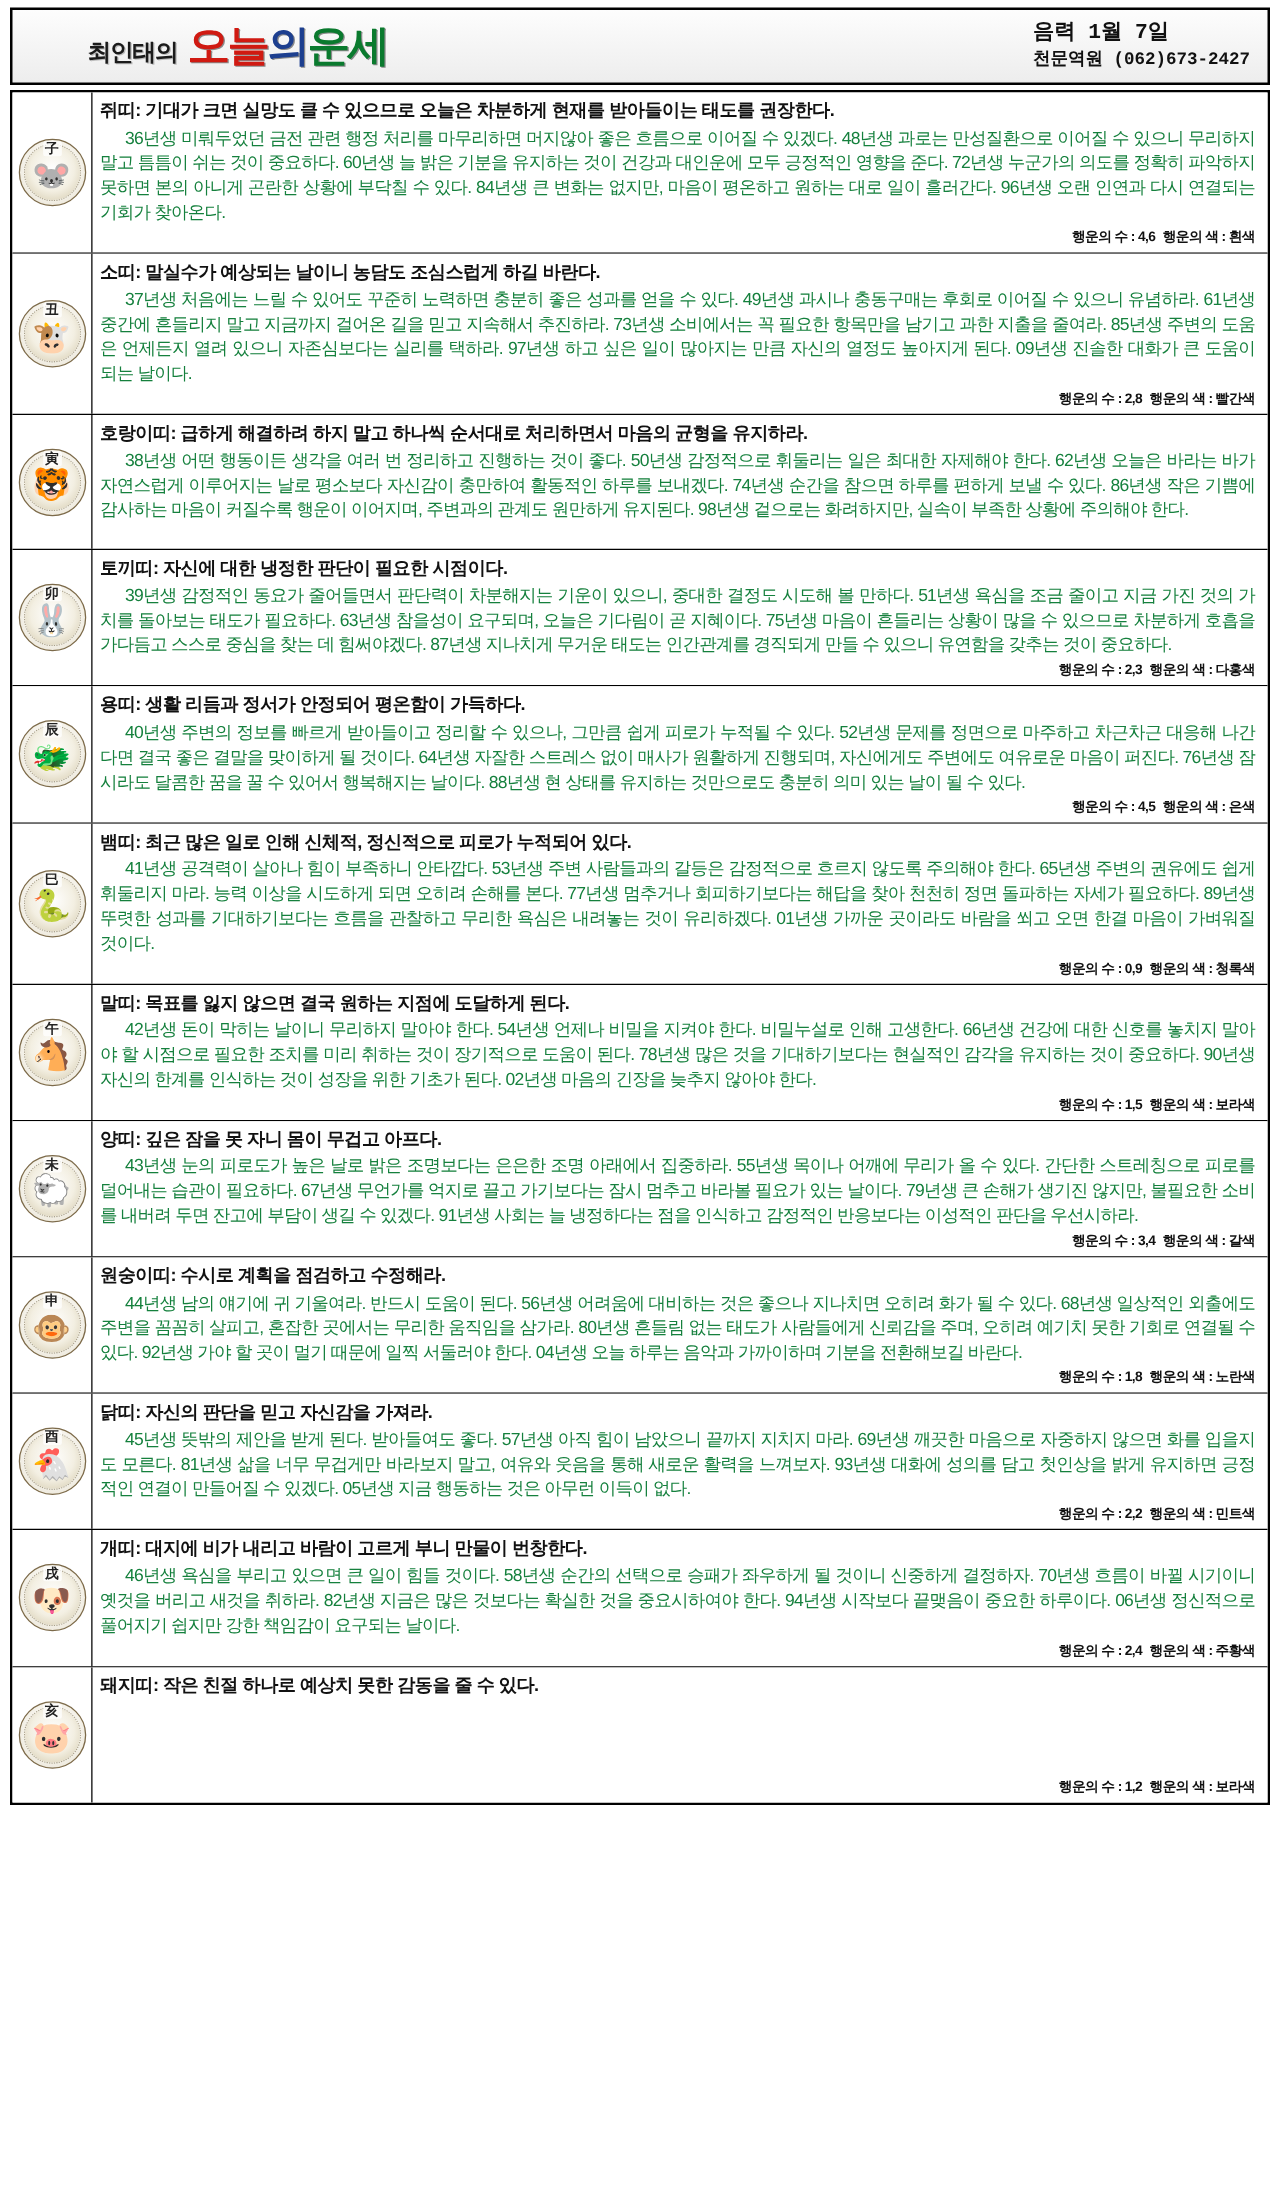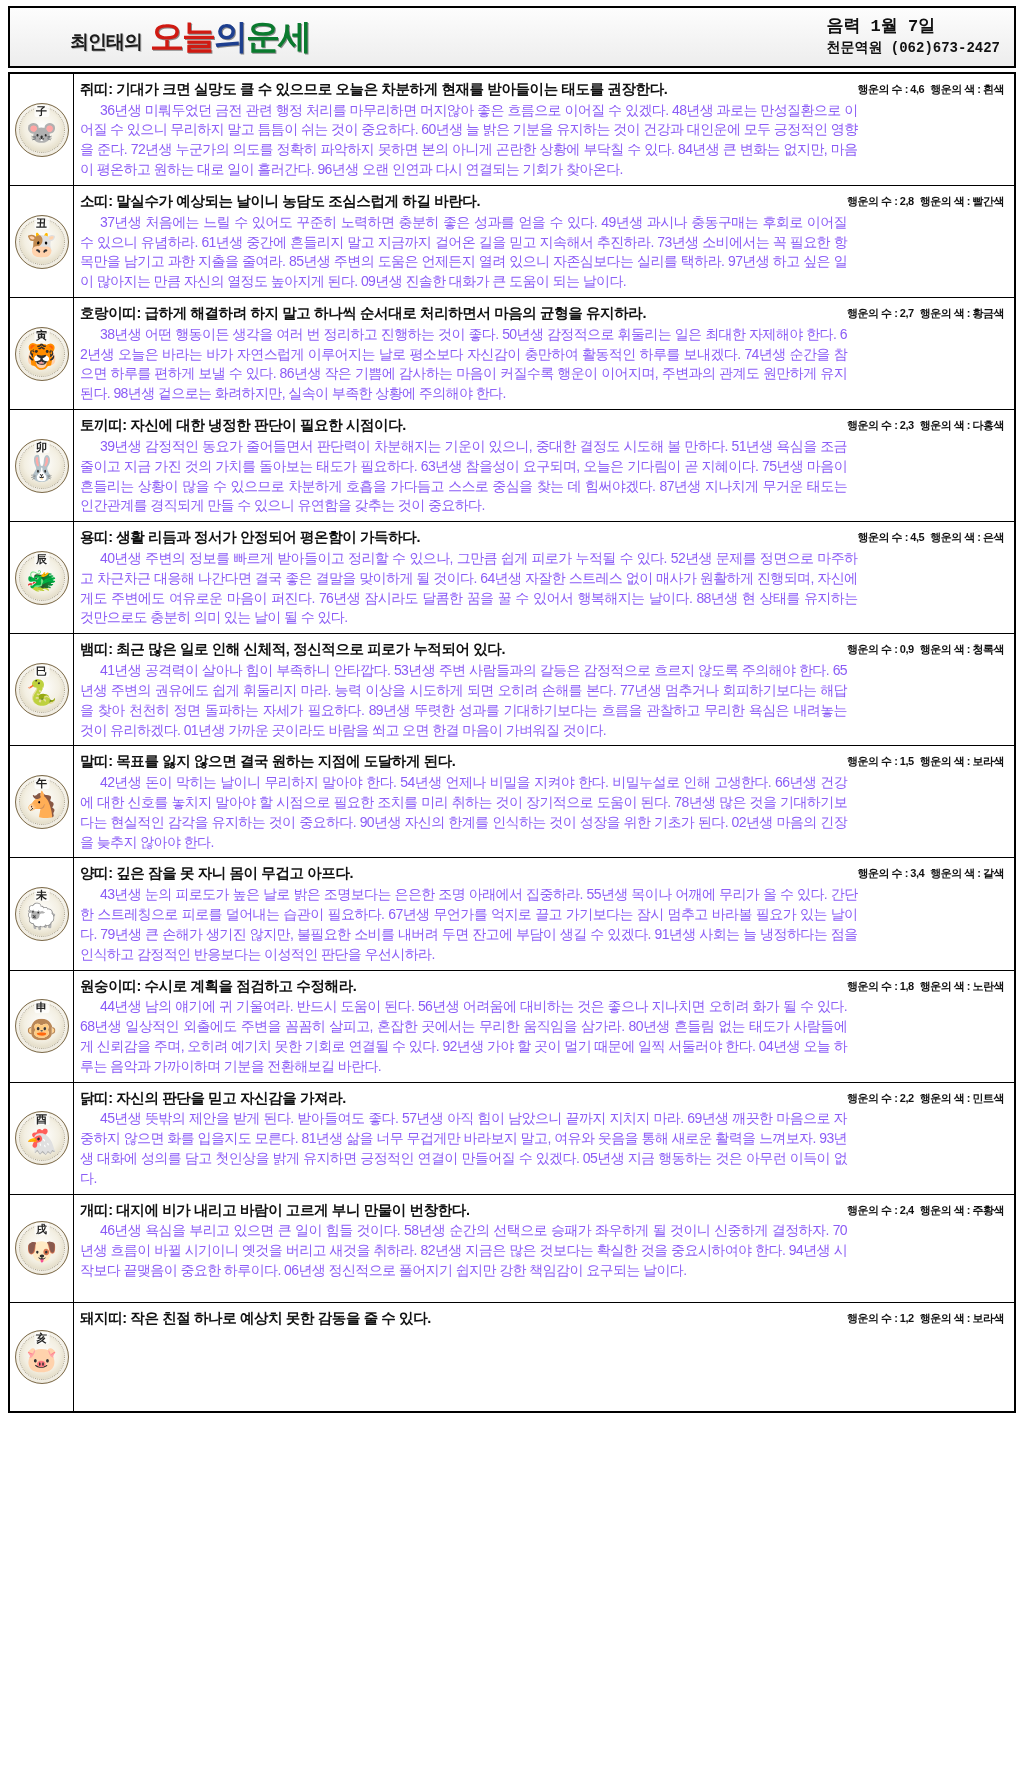--- a/index.html
+++ b/index.html
@@ -126,34 +126,34 @@
     line-height: 1;
     z-index: 2;
     margin-top: 6px;
     filter: saturate(1.1);
   }
 
   .content {
     flex: 1 1 auto;
     padding: 6px 10px 5px 6px;
     display: flex;
-    flex-direction: row;
+    flex-direction: column;
     justify-content: space-between;
   }
   .headline {
     font-size: 14.5px;
     font-weight: bold;
     color: #111;
     line-height: 1.35;
     margin-bottom: 1px;
     letter-spacing: -0.4px;
   }
   .body {
     font-size: 14px;
-    color: #8b5cf6;
+    color: #15803d;
     line-height: 1.42;
     text-align: justify;
     text-indent: 20px;
     letter-spacing: -0.6px;
     word-break: break-all;
   }
   .luck {
     margin-top: 2px;
     text-align: right;
     font-size: 11px;
@@ -221,21 +221,20 @@
             <span class="ring"></span>
             <span class="hanja">寅</span>
             <span class="animal">🐯</span>
           </div>
         </div>
         <div class="content">
           <div>
             <div class="headline">호랑이띠: 급하게 해결하려 하지 말고 하나씩 순서대로 처리하면서 마음의 균형을 유지하라.</div>
             <div class="body">38년생 어떤 행동이든 생각을 여러 번 정리하고 진행하는 것이 좋다. 50년생 감정적으로 휘둘리는 일은 최대한 자제해야 한다. 62년생 오늘은 바라는 바가 자연스럽게 이루어지는 날로 평소보다 자신감이 충만하여 활동적인 하루를 보내겠다. 74년생 순간을 참으면 하루를 편하게 보낼 수 있다. 86년생 작은 기쁨에 감사하는 마음이 커질수록 행운이 이어지며, 주변과의 관계도 원만하게 유지된다. 98년생 겉으로는 화려하지만, 실속이 부족한 상황에 주의해야 한다.</div>
           </div>
-          <div class="luck"><span>행운의 수 : 2,7</span><span class="sep"></span><span>행운의 색 : 황금색</span></div>
         </div>
       </div>
       <div class="row">
         <div class="medallion-cell">
           <div class="medallion">
             <span class="ring"></span>
             <span class="hanja">卯</span>
             <span class="animal">🐰</span>
           </div>
         </div>

